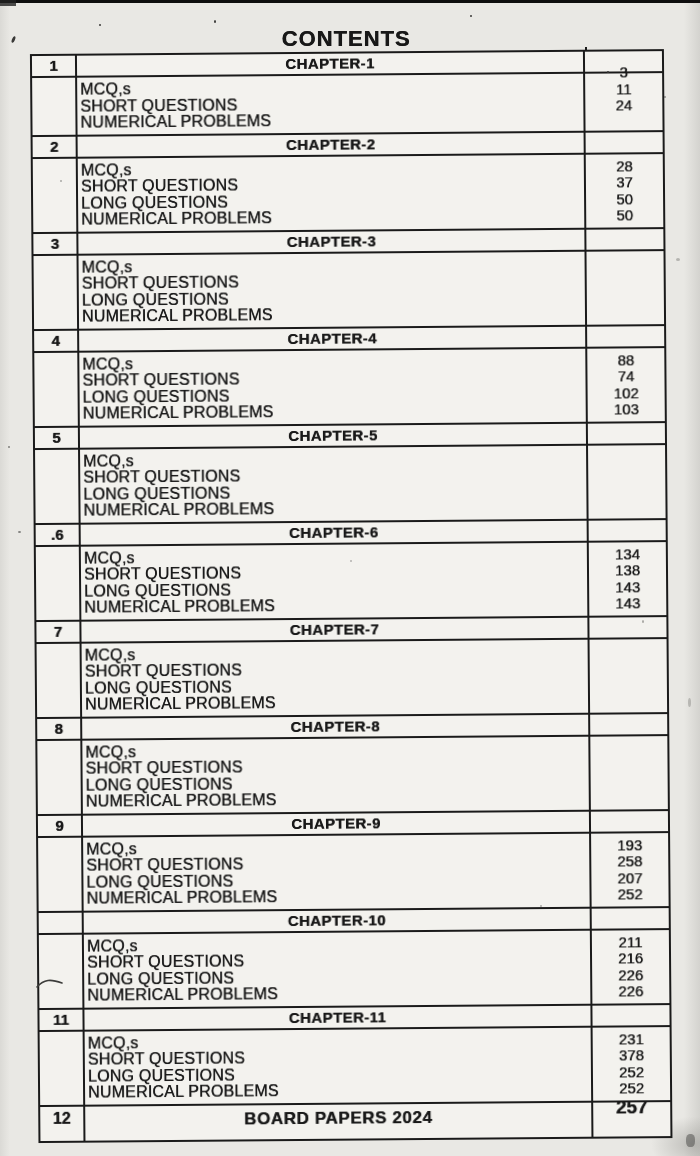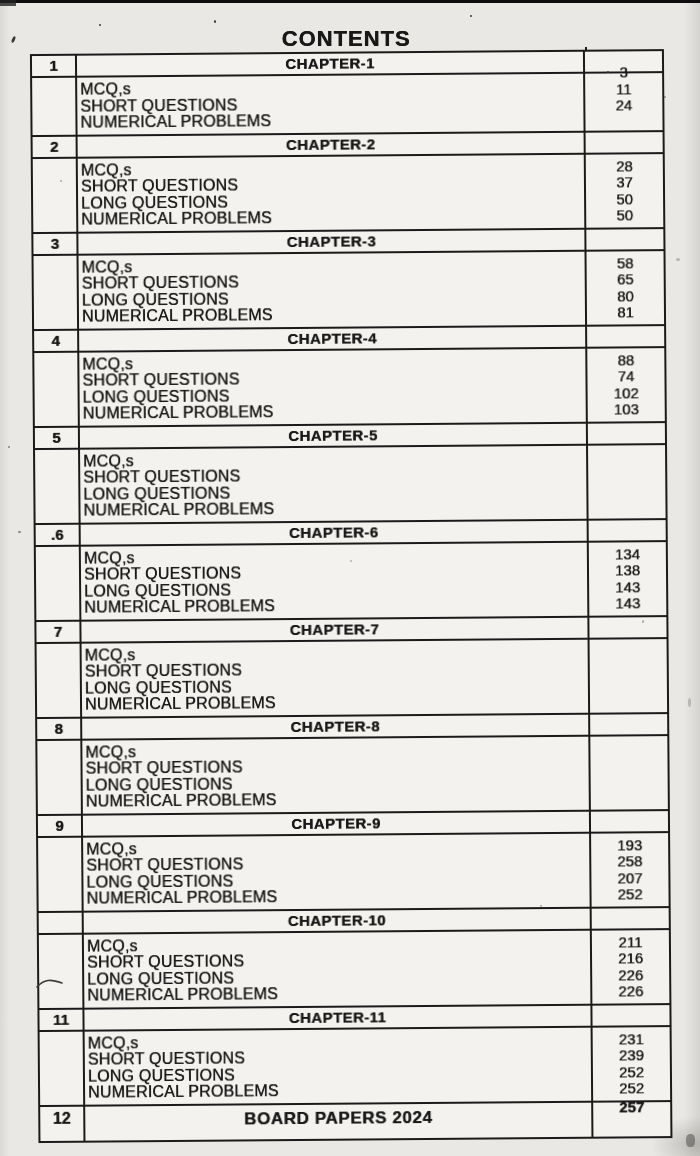--- a/index.html
+++ b/index.html
@@ -50,21 +50,21 @@
 
   .items .c2 { padding:4px 0 3px 3px; }
   .items .label { font-size:16px; line-height:16.5px; letter-spacing:.2px; white-space:nowrap; text-shadow:.3px 0 0 currentColor; }
   .items .c3 { padding-top:4px; text-align:center; }
   .items .pgnum { font-size:15px; line-height:16.5px; text-shadow:.3px 0 0 currentColor; }
   .shift-up { margin-top:-13px; }
 
   .board { height:34px; }
   .board .c1 { line-height:24px; font-size:16px; }
   .board .c2 { font-size:17px; line-height:28px; letter-spacing:.6px; }
-  .board .c3 { font-weight:700; font-size:15px; line-height:15px; padding-top:1px; margin-top:-4px; text-align:center; text-shadow:.3px 0 0 currentColor; }
+  .board .c3 { font-weight:700; font-size:19px; line-height:15px; padding-top:1px; margin-top:-4px; text-align:center; text-shadow:.3px 0 0 currentColor; }
 
   .speck { position:absolute; background:#3a3a38; border-radius:50%; }
   .pen-mark { position:absolute; left:36px; top:976px; width:28px; height:14px; }
   .stub { position:absolute; background:#1a1a1a; }
 </style>
 </head>
 <body>
 
 <div class="page">
   <div class="top-band"></div>
@@ -121,26 +121,20 @@
         <div class="cell c3"></div>
       </div>
       <div class="row items">
         <div class="cell c1"></div>
         <div class="cell c2">
           <div class="label">MCQ,s</div>
           <div class="label">SHORT QUESTIONS</div>
           <div class="label">LONG QUESTIONS</div>
           <div class="label">NUMERICAL PROBLEMS</div>
         </div>
-        <div class="cell c3">
-          <div class="pgnum">58</div>
-          <div class="pgnum">65</div>
-          <div class="pgnum">80</div>
-          <div class="pgnum">81</div>
-        </div>
       </div>
       <div class="row chap">
         <div class="cell c1">4</div>
         <div class="cell c2">CHAPTER-4</div>
         <div class="cell c3"></div>
       </div>
       <div class="row items">
         <div class="cell c1"></div>
         <div class="cell c2">
           <div class="label">MCQ,s</div>
@@ -265,21 +259,21 @@
       <div class="row items">
         <div class="cell c1"></div>
         <div class="cell c2">
           <div class="label">MCQ,s</div>
           <div class="label">SHORT QUESTIONS</div>
           <div class="label">LONG QUESTIONS</div>
           <div class="label">NUMERICAL PROBLEMS</div>
         </div>
         <div class="cell c3">
           <div class="pgnum">231</div>
-          <div class="pgnum">239</div>
+          <div class="pgnum">378</div>
           <div class="pgnum">252</div>
           <div class="pgnum">252</div>
         </div>
       </div>
       <div class="row chap board">
         <div class="cell c1">12</div>
         <div class="cell c2">BOARD PAPERS 2024</div>
         <div class="cell c3">257</div>
       </div>
     </div>

